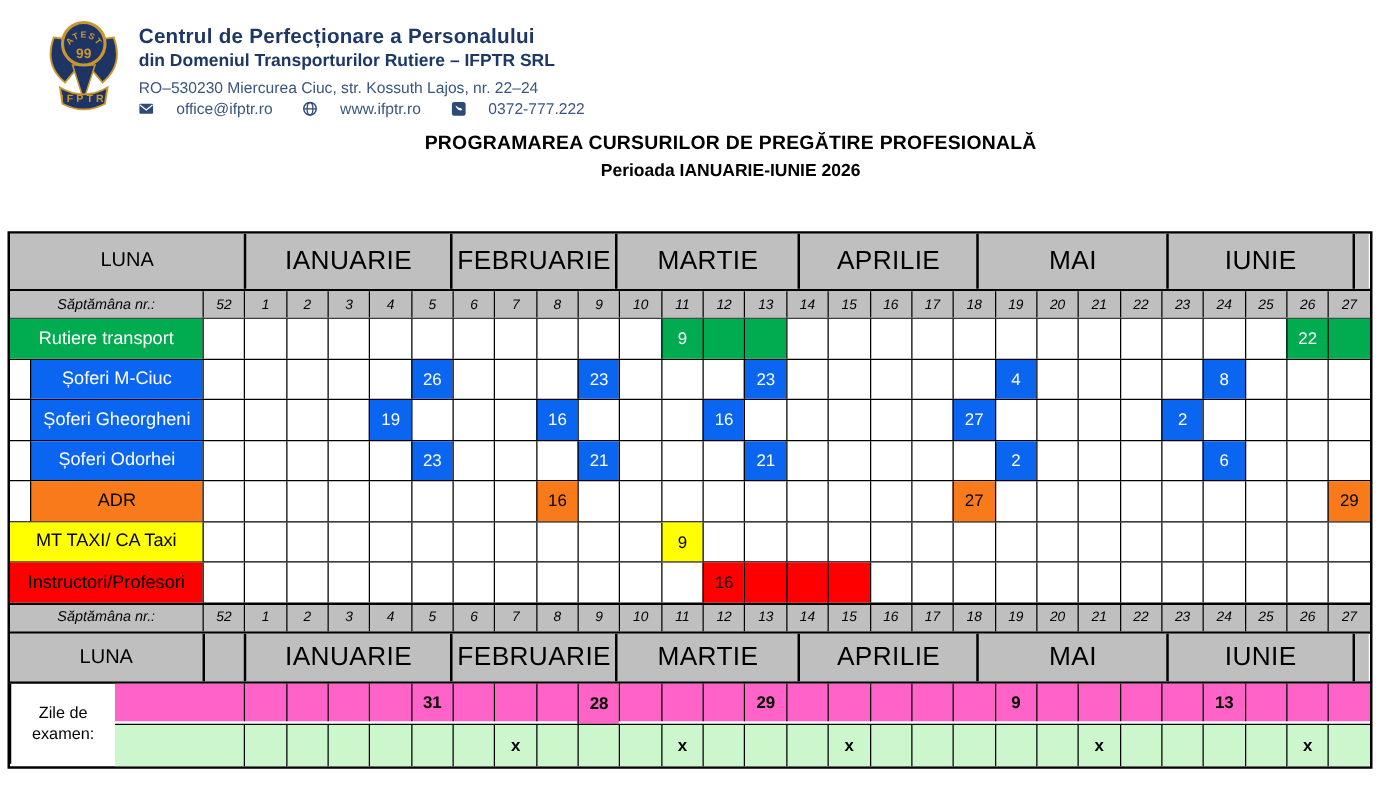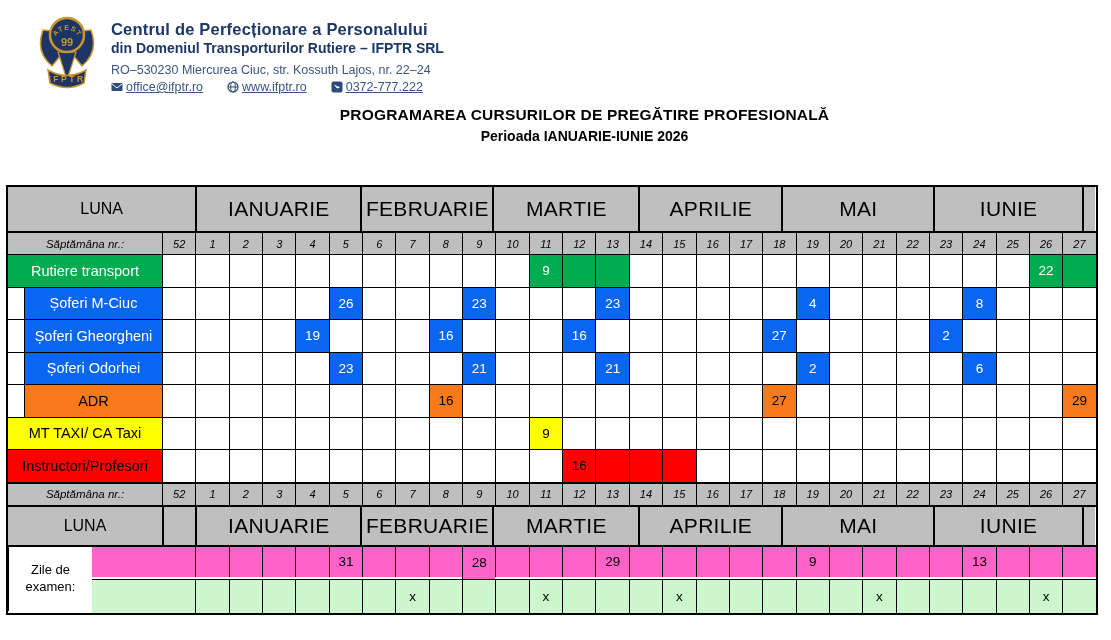--- a/index.html
+++ b/index.html
@@ -6,21 +6,21 @@
   .page{position:relative;width:1111px;height:640px;background:#fff;overflow:hidden;
         font-family:"Liberation Sans","DejaVu Sans",sans-serif;color:#000;}
   
   .letterhead{position:absolute;left:35px;top:8px;display:flex;align-items:flex-start;}
   .logo{width:64px;height:86px;flex:0 0 auto;}
   .org-block{margin-left:12px;padding-top:12px;}
   .org-name{font-size:16.5px;font-weight:bold;color:#1d3867;letter-spacing:.2px;}
   .org-sub{font-size:14px;font-weight:bold;color:#1d3867;margin-top:1px;}
   .org-addr{font-size:12.5px;color:#3a5680;margin-top:7px;}
   .org-contacts{font-size:12.5px;color:#3a5680;margin-top:3px;display:flex;align-items:center;gap:24px;}
-  .contact{display:flex;align-items:center;gap:3px;text-decoration:underline;}
+  .contact{display:flex;align-items:center;gap:18px;}
   .cicon{width:12px;height:12px;display:inline-block;}
   
   .doc-title{position:absolute;left:0;top:106px;width:100%;text-align:center;transform:translateX(29px);}
   .doc-title .t1{font-size:15.5px;font-weight:bold;letter-spacing:.2px;}
   .doc-title .t2{font-size:14px;font-weight:bold;margin-top:4px;}
   
   .sched{position:absolute;left:6px;top:185px;width:1088px;border:2px solid #000;background:#fff;}
   .srow{display:flex;border-top:1px solid #000;}
   .sched .srow:first-child{border-top:none;}
   .srow.thick{border-top-width:2px;text-align:right;}
@@ -30,21 +30,21 @@
   .gray{background:#BFBFBF;}
   .luna{font-size:16px;}
   .mcell{border-left-width:2px;font-size:21px;letter-spacing:.3px;}
   .wlabel{font-style:italic;font-size:11.5px;}
   .wnum{font-style:italic;font-size:11px;}
   .lab{font-size:14.5px;}
   .dnum{font-size:13.5px;}
   .exwrap{display:flex;border-top:2px solid #000;}
   .excol{display:flex;flex-direction:column;}
   .exlab{font-size:13px;text-align:center;white-space:pre-line;line-height:1.25;}
-  .exnum{font-weight:normal;font-size:13.5px;}
+  .exnum{font-weight:bold;font-size:13.5px;}
   .bl{border-left:1px solid #000;}
 </style>
 </head>
 <body>
 
 <div class="page">
 
   <div class="letterhead">
     <svg class="logo" viewBox="0 0 64 86">
 

